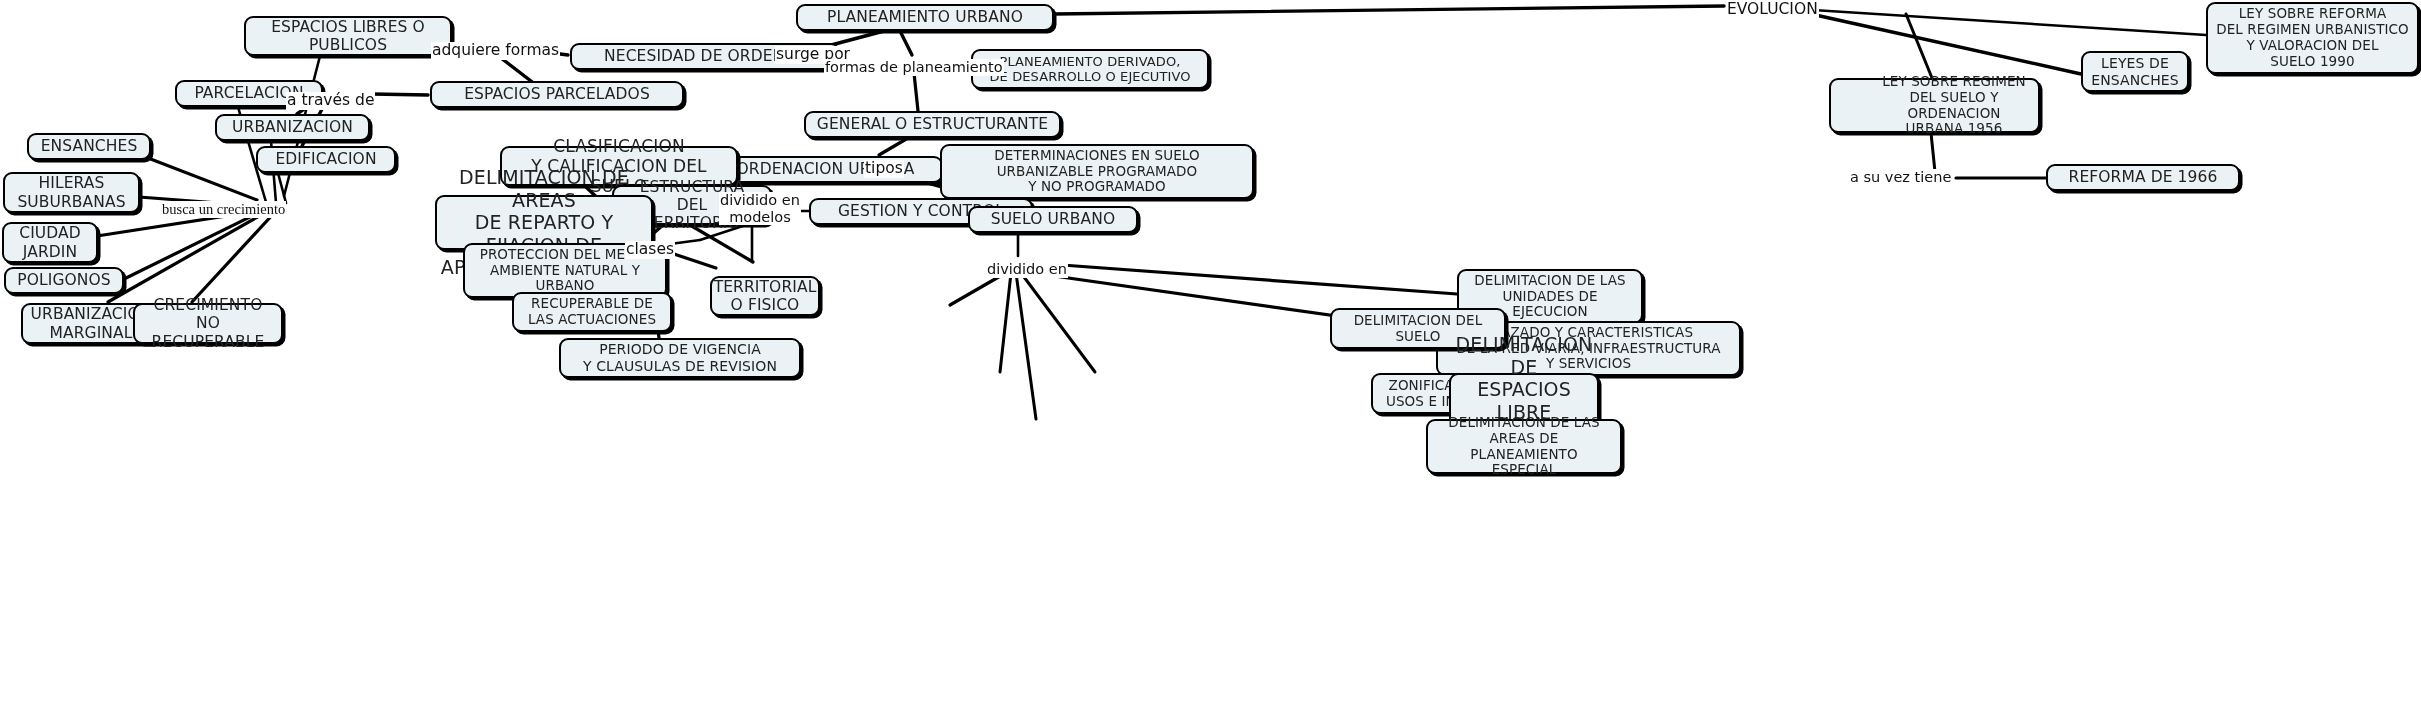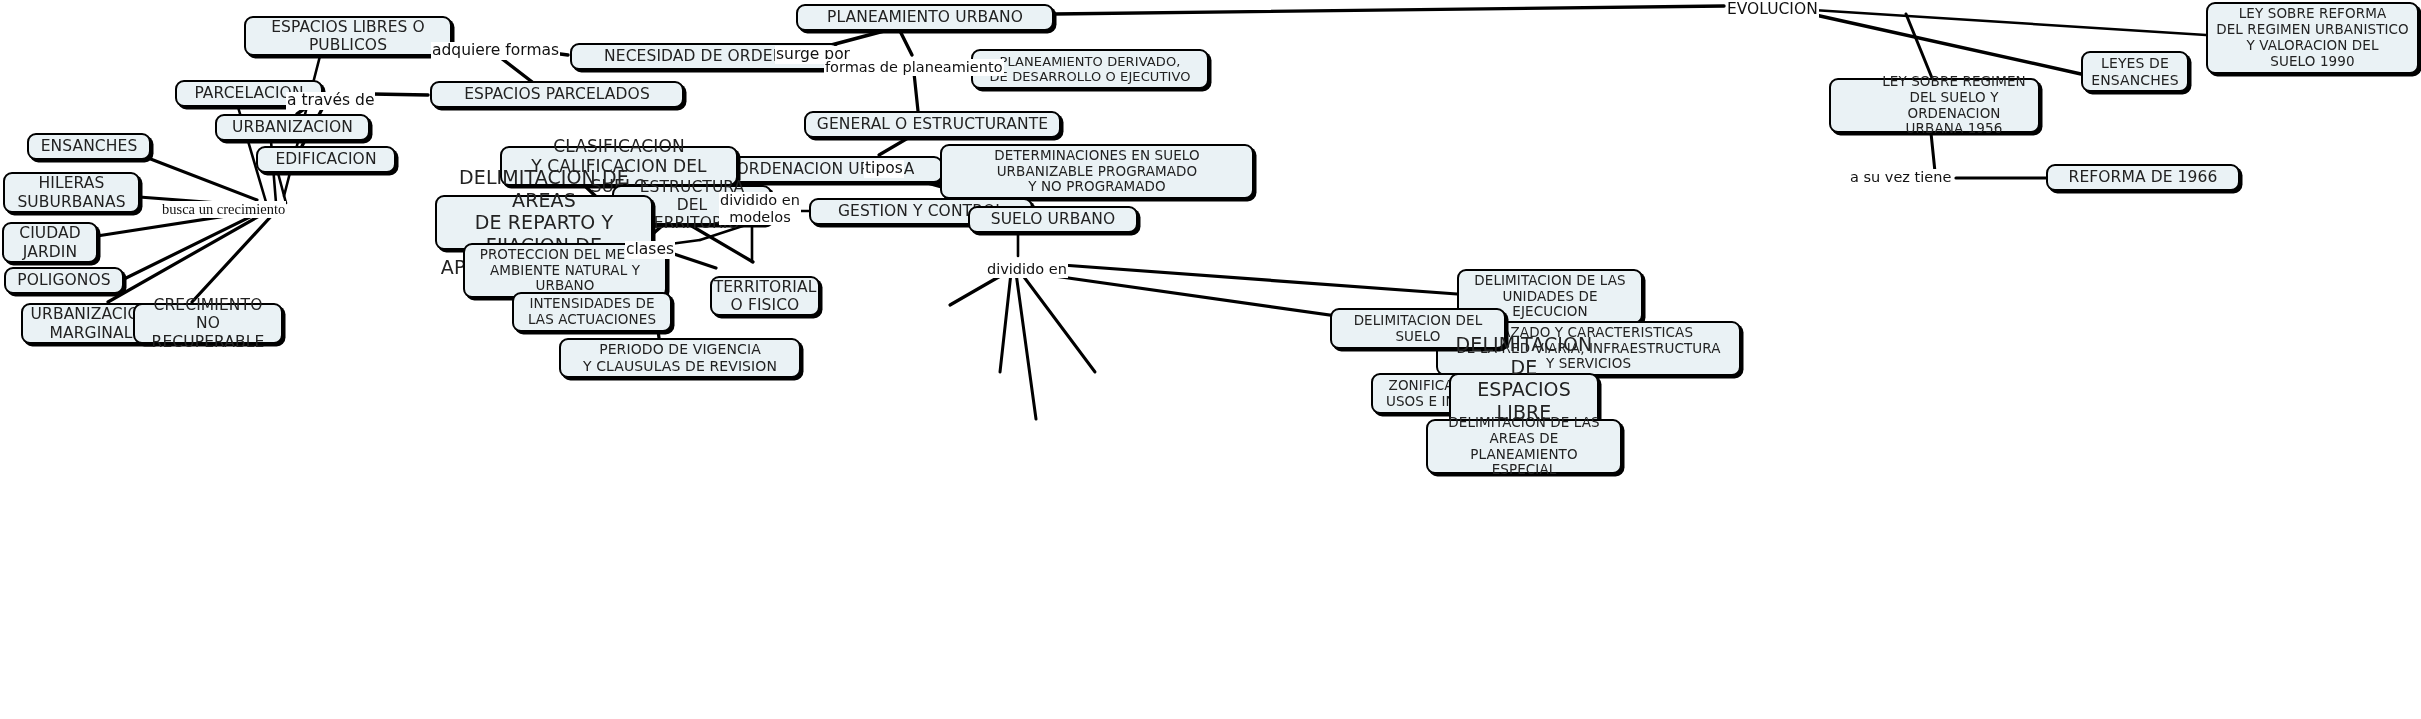--- a/index.html
+++ b/index.html
@@ -158,21 +158,21 @@
   <div class="node" style="left:480px;top:146px;width:238px;height:40px;font-size:17px;margin-left:20px;">CLASIFICACION
 Y CALIFICACION DEL SUELO</div>
   <div class="node" style="left:612px;top:185px;width:160px;height:40px;">ESTRUCTURA DEL
 TERRITORIO</div>
   <div class="node" style="left:435px;top:195px;width:218px;height:55px;font-size:19px;">DELIMITACION DE AREAS
 DE REPARTO Y FIJACION DE
 APROVECHAMIENTOS</div>
   <div class="node" style="left:463px;top:243px;width:204px;height:55px;font-size:13.5px;">PROTECCION DEL MEDIO
 AMBIENTE NATURAL Y
 URBANO</div>
-  <div class="node" style="left:512px;top:292px;width:160px;height:40px;font-size:13.5px;">INTENSIDADES DE
+  <div class="node" style="left:512px;top:292px;width:160px;height:40px;font-size:13.5px;">RECUPERABLE DE
 LAS ACTUACIONES</div>
   <div class="node" style="left:559px;top:338px;width:242px;height:40px;font-size:14px;">PERIODO DE VIGENCIA
 Y CLAUSULAS DE REVISION</div>
   <div class="node" style="left:710px;top:276px;width:110px;height:40px;">TERRITORIAL
 O FISICO</div>
 
   <div class="node" style="left:2206px;top:2px;width:213px;height:72px;font-size:13.5px;">LEY SOBRE REFORMA
 DEL REGIMEN URBANISTICO
 Y VALORACION DEL
 SUELO 1990</div>

